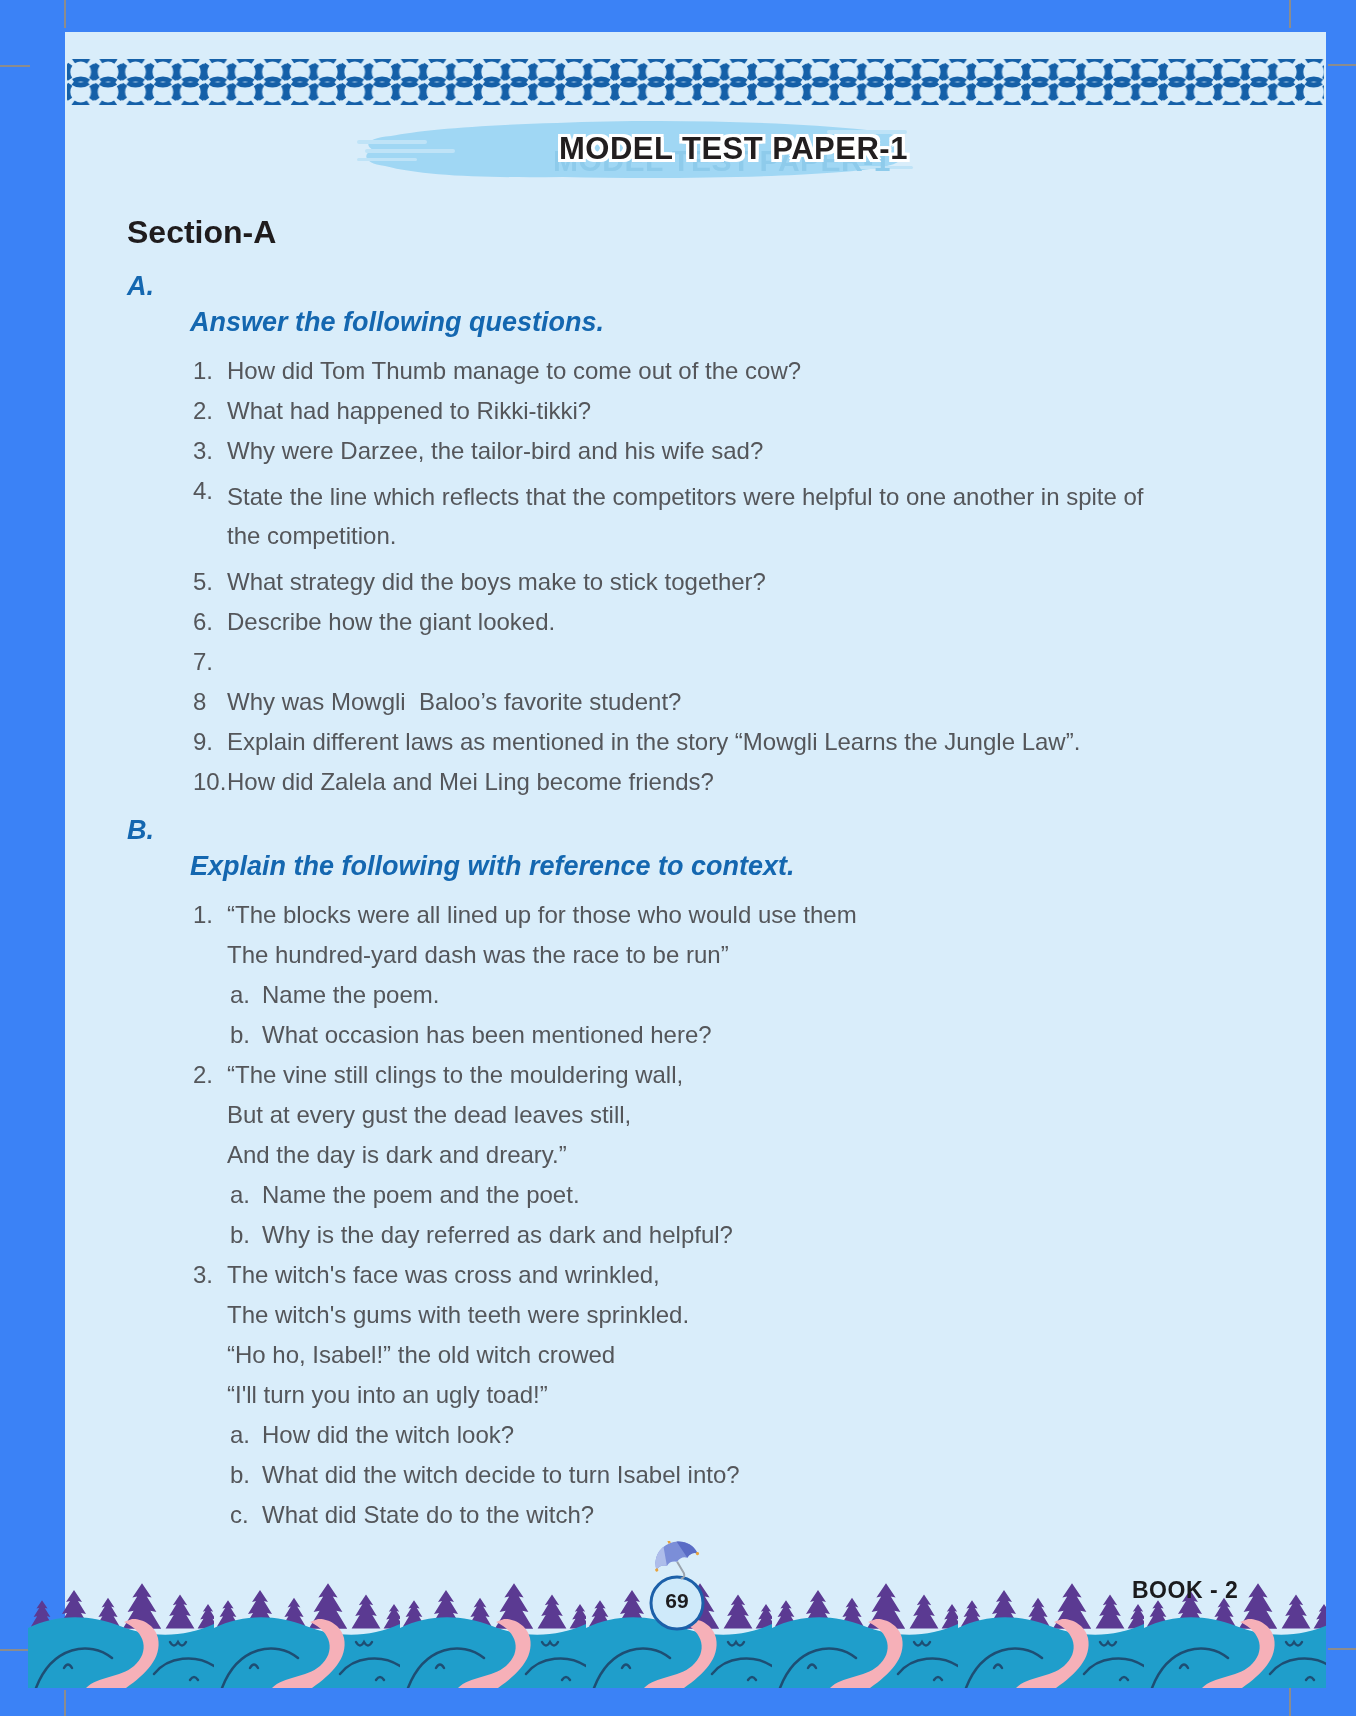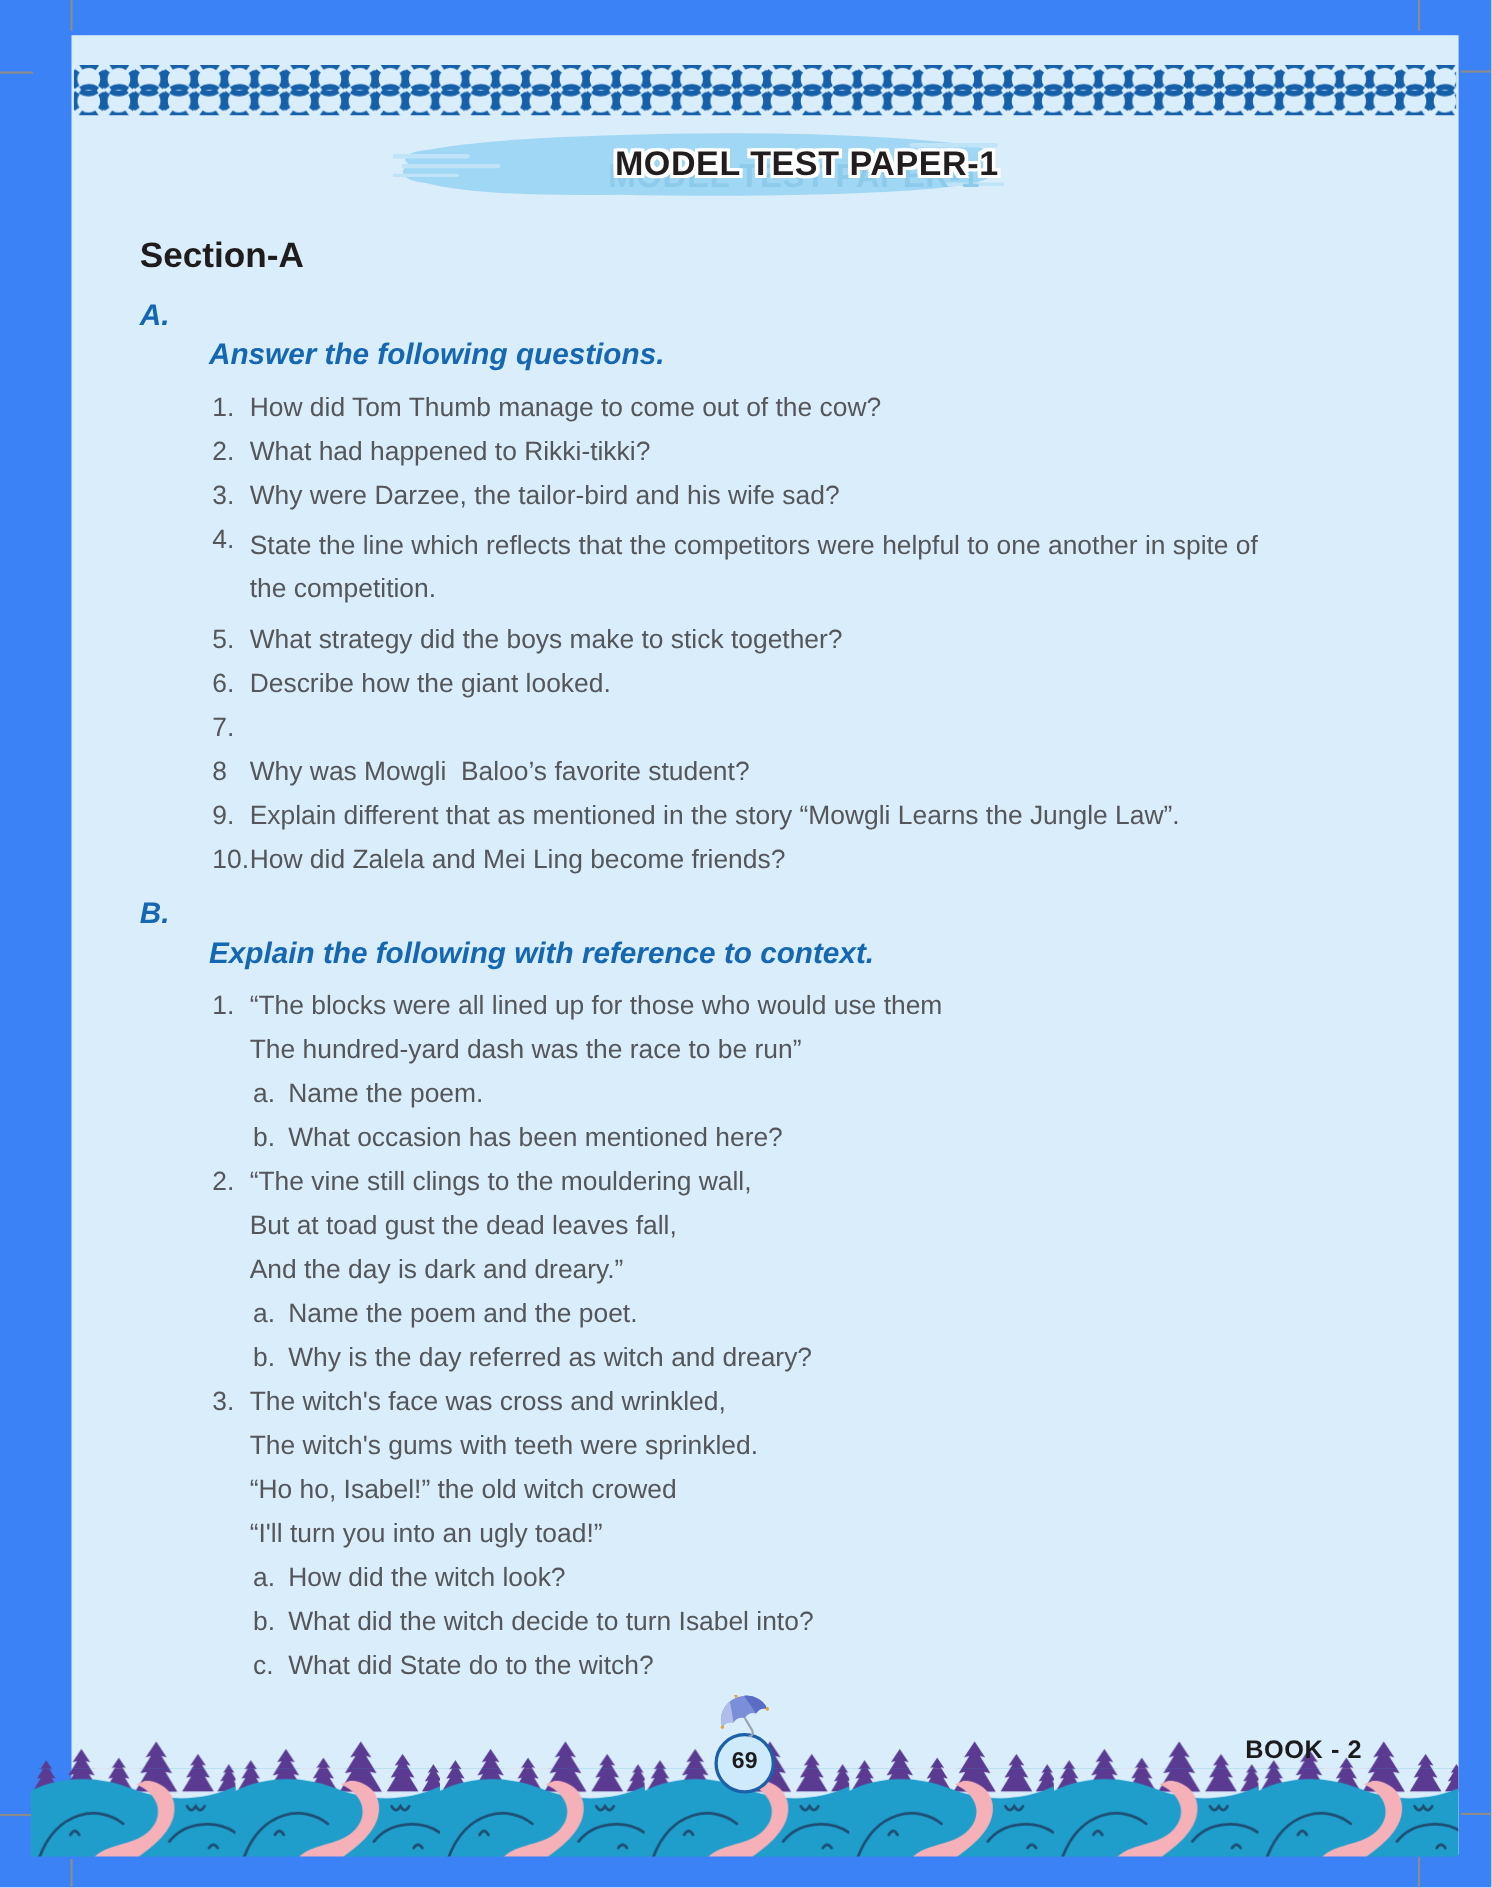--- a/index.html
+++ b/index.html
@@ -118,21 +118,21 @@
       </div>
       <div class="q-row">
         <span class="q-num">7.</span>
       </div>
       <div class="q-row">
         <span class="q-num">8</span>
         <span class="q-text">Why was Mowgli  Baloo’s favorite student?</span>
       </div>
       <div class="q-row">
         <span class="q-num">9.</span>
-        <span class="q-text">Explain different that as mentioned in the story “Mowgli Learns the Jungle Law”.</span>
+        <span class="q-text">Explain different laws as mentioned in the story “Mowgli Learns the Jungle Law”.</span>
       </div>
       <div class="q-row">
         <span class="q-num">10.</span>
         <span class="q-text">How did Zalela and Mei Ling become friends?</span>
       </div>
 
       <div class="sec-row" style="margin-top:20px">
         <span class="sec-label">B.</span>
         <span class="sec-title">Explain the following with reference to context.</span>
       </div>
@@ -148,29 +148,29 @@
       </div>
       <div class="sub-row">
         <span class="sub-label q-text">b.</span>
         <span class="q-text">What occasion has been mentioned here?</span>
       </div>
 
       <div class="q-row">
         <span class="q-num">2.</span>
         <span class="q-text">“The vine still clings to the mouldering wall,</span>
       </div>
-      <div class="cont-row q-text">But at toad gust the dead leaves fall,</div>
+      <div class="cont-row q-text">But at every gust the dead leaves still,</div>
       <div class="cont-row q-text">And the day is dark and dreary.”</div>
       <div class="sub-row">
         <span class="sub-label q-text">a.</span>
         <span class="q-text">Name the poem and the poet.</span>
       </div>
       <div class="sub-row">
         <span class="sub-label q-text">b.</span>
-        <span class="q-text">Why is the day referred as witch and dreary?</span>
+        <span class="q-text">Why is the day referred as dark and helpful?</span>
       </div>
 
       <div class="q-row">
         <span class="q-num">3.</span>
         <span class="q-text">The witch's face was cross and wrinkled,</span>
       </div>
       <div class="cont-row q-text">The witch's gums with teeth were sprinkled.</div>
       <div class="cont-row q-text">“Ho ho, Isabel!” the old witch crowed</div>
       <div class="cont-row q-text">“I'll turn you into an ugly toad!”</div>
       <div class="sub-row">

